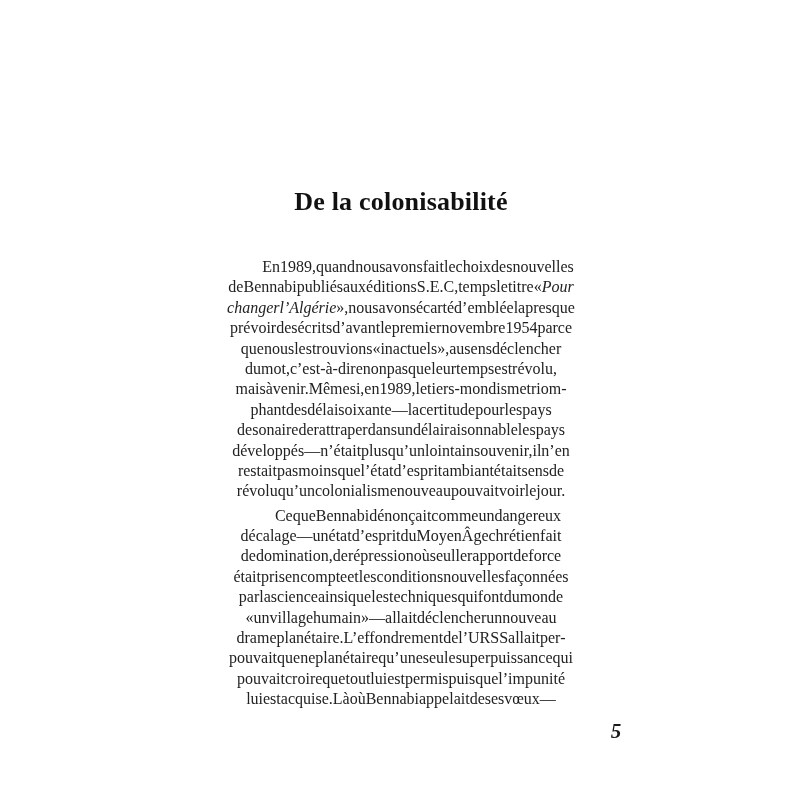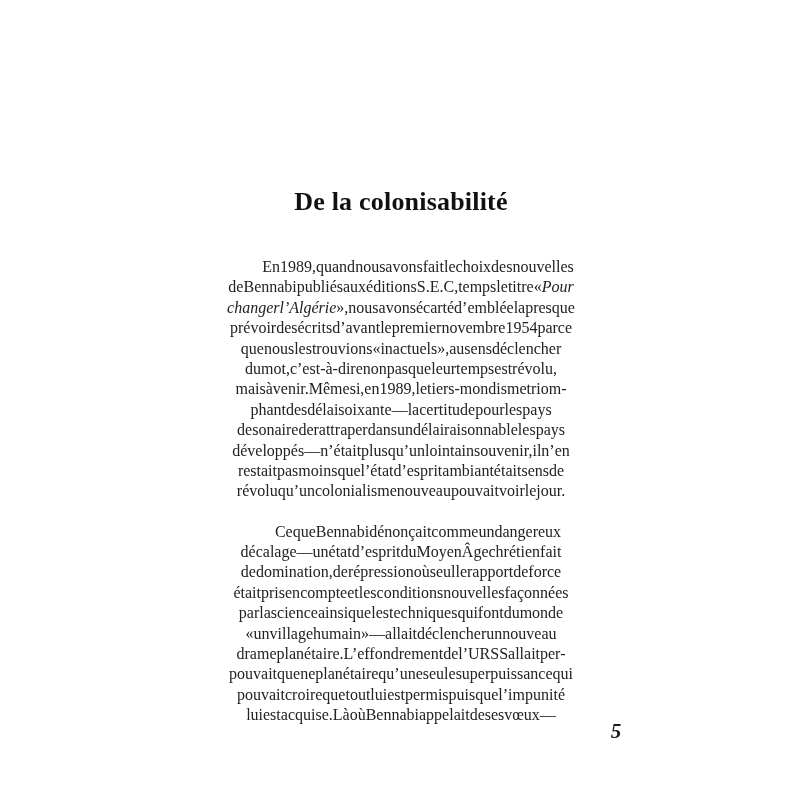--- a/index.html
+++ b/index.html
@@ -29,21 +29,21 @@
     letter-spacing: 0.2px;
   }
   .body-text {
     position: absolute;
     left: 201px;
     top: 257px;
     width: 400px;
     font-size: 16px;
   }
   .paragraph + .paragraph {
-    margin-top: 20px;
+    margin-top: 4px;
   }
   .line {
     display: flex;
     justify-content: center;
     height: 20.4px;
     line-height: 20.4px;
     white-space: pre;
   }
   .line.indent {
     padding-left: 34px;

